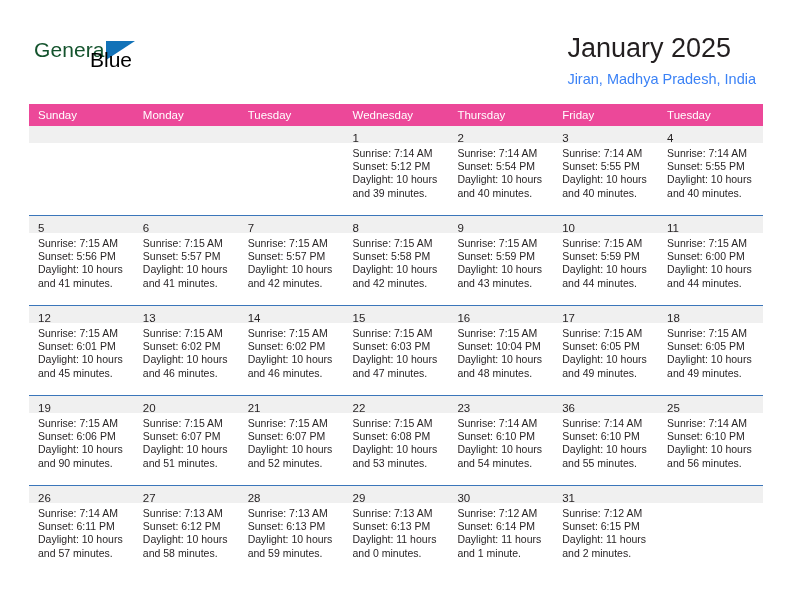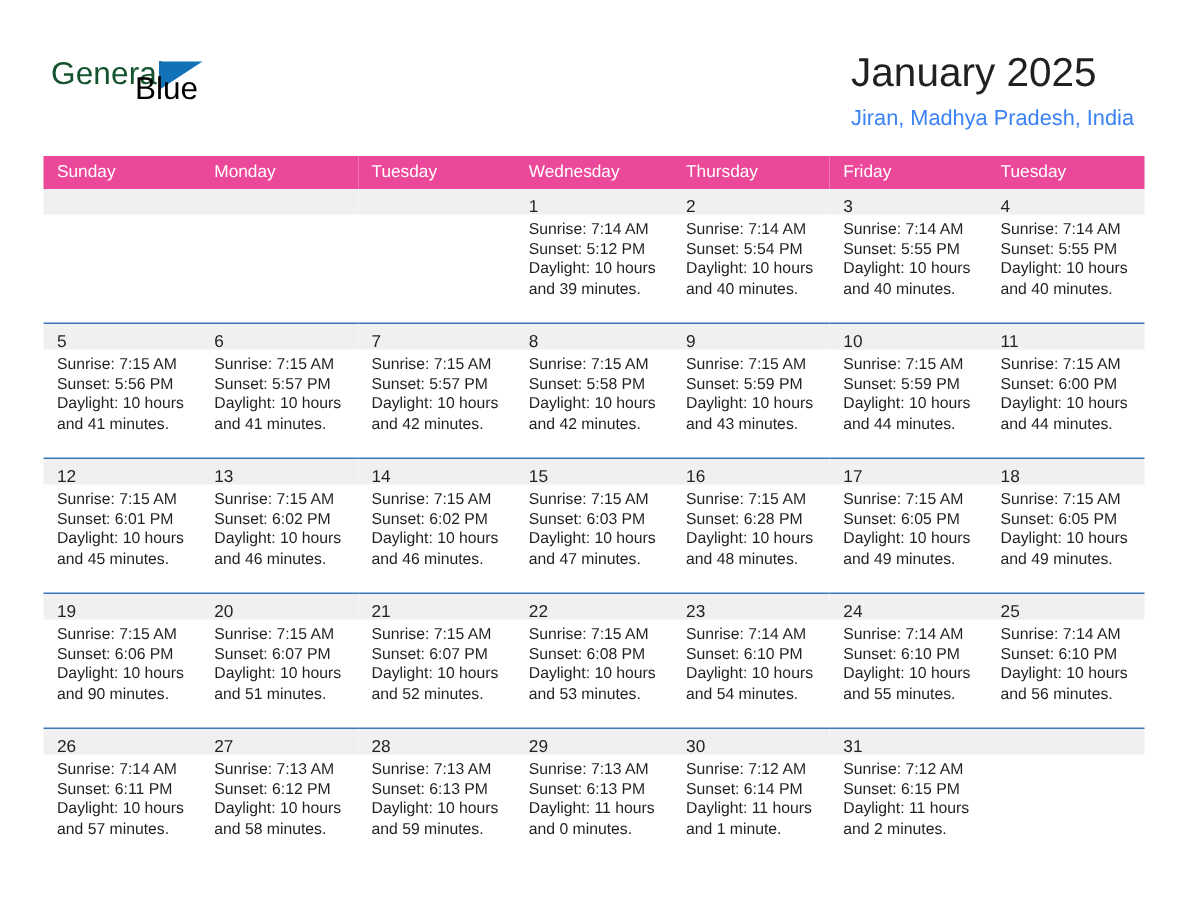--- a/index.html
+++ b/index.html
@@ -321,21 +321,21 @@
                 <div class="line">Sunrise: 7:15 AM</div>
                 <div class="line">Sunset: 6:03 PM</div>
                 <div class="line">Daylight: 10 hours</div>
                 <div class="line">and 47 minutes.</div>
               </div>
             </td>
             <td class="">
               <div class="daynum-bar"><span class="daynum">16</span></div>
               <div class="cell-body">
                 <div class="line">Sunrise: 7:15 AM</div>
-                <div class="line">Sunset: 6:28 PM</div>
+                <div class="line">Sunset: 10:04 PM</div>
                 <div class="line">Daylight: 10 hours</div>
                 <div class="line">and 48 minutes.</div>
               </div>
             </td>
             <td class="">
               <div class="daynum-bar"><span class="daynum">17</span></div>
               <div class="cell-body">
                 <div class="line">Sunrise: 7:15 AM</div>
                 <div class="line">Sunset: 6:05 PM</div>
                 <div class="line">Daylight: 10 hours</div>
@@ -392,21 +392,21 @@
             <td class="">
               <div class="daynum-bar"><span class="daynum">23</span></div>
               <div class="cell-body">
                 <div class="line">Sunrise: 7:14 AM</div>
                 <div class="line">Sunset: 6:10 PM</div>
                 <div class="line">Daylight: 10 hours</div>
                 <div class="line">and 54 minutes.</div>
               </div>
             </td>
             <td class="">
-              <div class="daynum-bar"><span class="daynum">24</span></div>
+              <div class="daynum-bar"><span class="daynum">36</span></div>
               <div class="cell-body">
                 <div class="line">Sunrise: 7:14 AM</div>
                 <div class="line">Sunset: 6:10 PM</div>
                 <div class="line">Daylight: 10 hours</div>
                 <div class="line">and 55 minutes.</div>
               </div>
             </td>
             <td class="">
               <div class="daynum-bar"><span class="daynum">25</span></div>
               <div class="cell-body">

